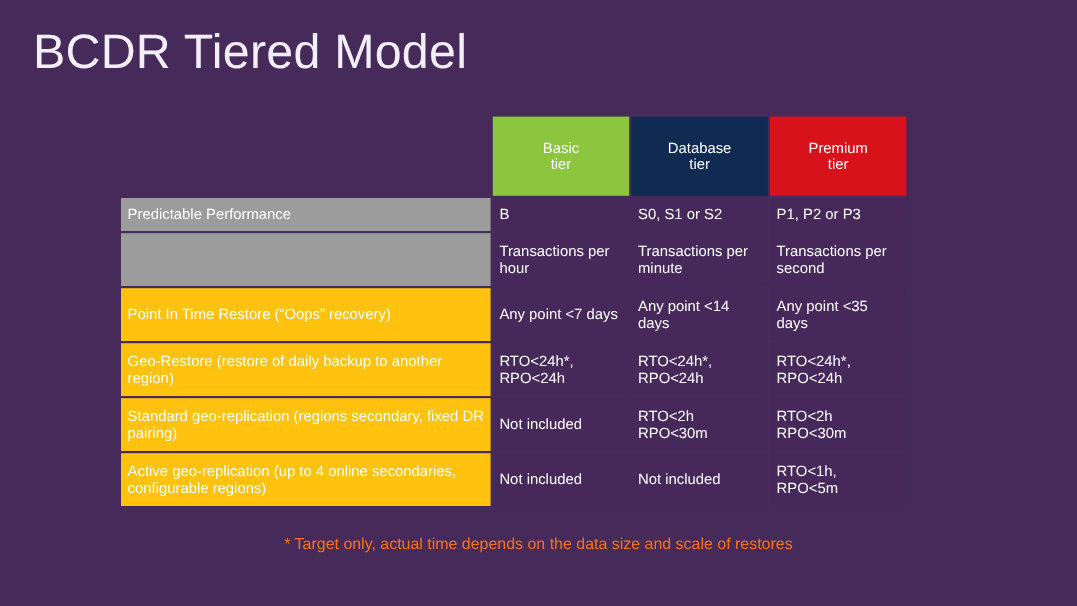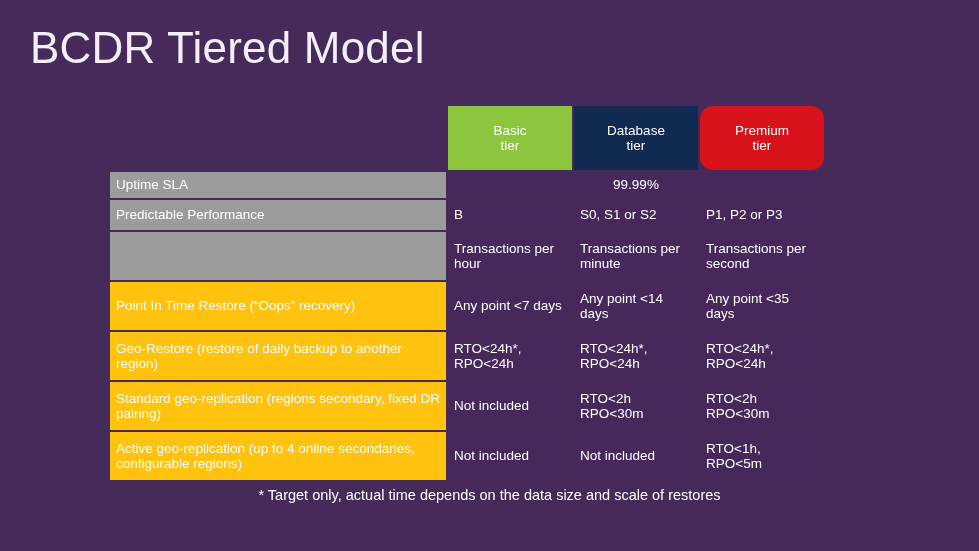--- a/index.html
+++ b/index.html
@@ -51,30 +51,30 @@
     line-height: 1.12;
     text-align: left;
     box-sizing: border-box;
   }
 
   col.c-label { width: 336px; }
   col.c-tier  { width: 124px; }
 
   
   .hdr {
-    height: 64px;
+    height: 72px;
     text-align: center !important;
     font-size: 17px;
     line-height: 1.15;
     padding: 6px 4px !important;
   }
   .hdr-spacer { background: transparent; }
   .hdr-basic    { background: #8CC63E; }
   .hdr-standard { background: #102A52; }
-  .hdr-premium  { background: #D8121B; border-radius: 13px; }
+  .hdr-premium  { background: #D8121B; }
   .hdr .sub { display: block; }
 
   
   .lbl-gray {
     background: #9C9C9C;
     color: #FFFFFF;
   }
   .lbl-gold {
     background: #FFC20E;
     color: #46295A;
@@ -98,21 +98,21 @@
   .r-geo   { height: 48px; }
   .r-std   { height: 48px; }
   .r-act   { height: 48px; }
 
   .footnote {
     position: absolute;
     left: 0;
     right: 0;
     top: 487px;
     text-align: center;
-    color: #ffffff;
+    color: #f97316;
     font-size: 14.5px;
   }
 </style>
 </head>
 <body>
 
 <div class="slide">
 
   <div class="slide-title">BCDR Tiered Model</div>
 
@@ -137,24 +137,20 @@
         </th>
         <th class="hdr hdr-premium">
           <span>Premium</span>
           <span class="sub">tier</span>
         </th>
       </tr>
     </thead>
 
     <tbody>
 
-      <tr class="r-sla">
-        <td class="lbl-gray">Uptime SLA</td>
-        <td class="val val-span" colspan="3">99.99%</td>
-      </tr>
 
       <tr class="r-perf">
         <td class="lbl-gray">Predictable Performance</td>
         <td class="val">B</td>
         <td class="val">S0, S1 or S2</td>
         <td class="val">P1, P2 or P3</td>
       </tr>
 
       <tr class="r-trans">
         <td class="lbl-blank-gray"></td>

